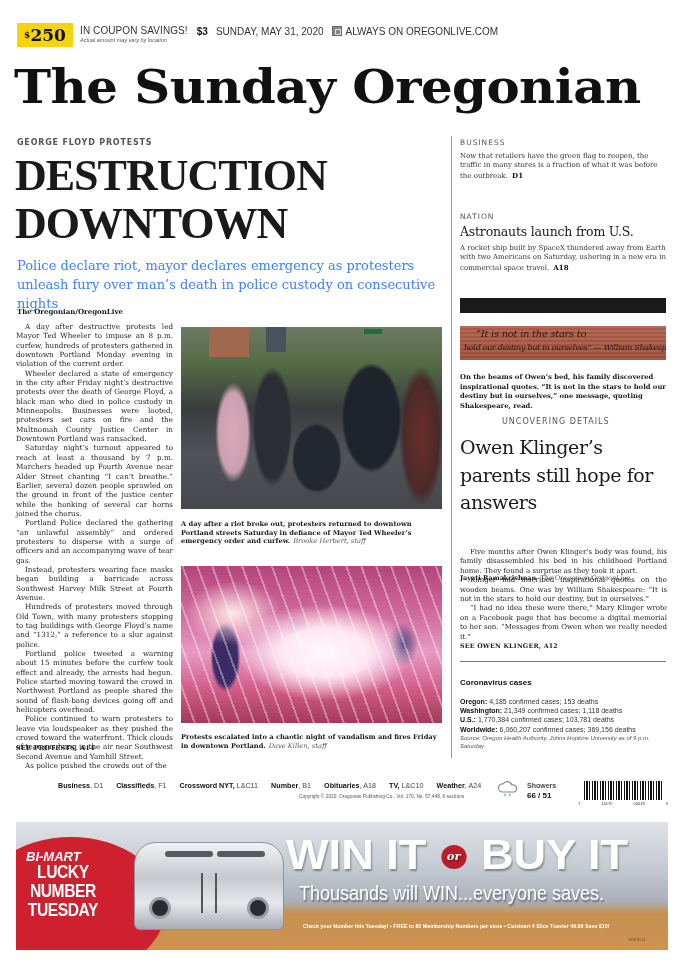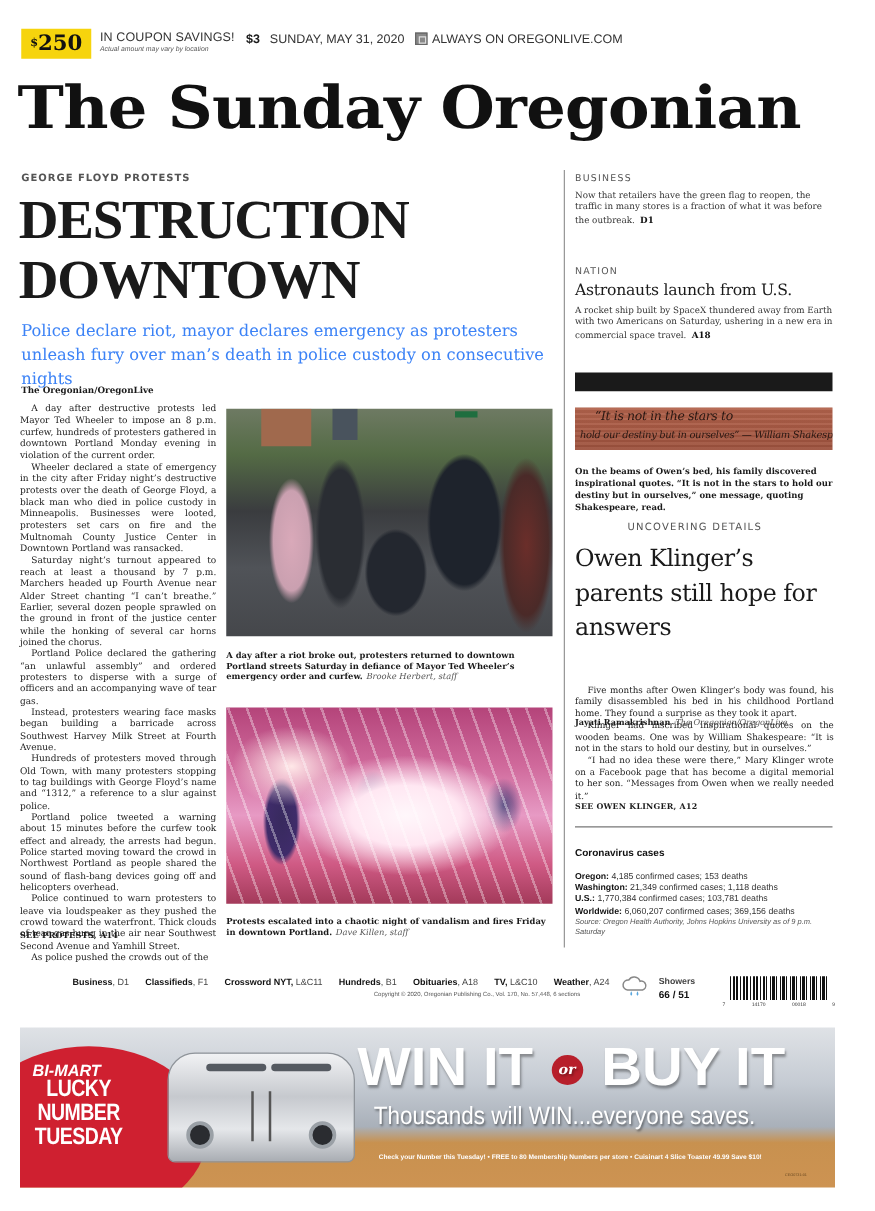--- a/index.html
+++ b/index.html
@@ -224,21 +224,21 @@
     <div><b>U.S.:</b> <span>1,770,384 confirmed cases; 103,781 deaths</span></div>
     <div><b>Worldwide:</b> <span>6,060,207 confirmed cases; 369,156 deaths</span></div>
     <div class="covid-src">Source: Oregon Health Authority, Johns Hopkins University as of 9 p.m. Saturday</div>
   </div>
 </div>
 
 <div class="index">
   <span><b>Business</b>, <span>D1</span></span>
   <span><b>Classifieds</b>, <span>F1</span></span>
   <span><b>Crossword NYT,</b> <span>L&amp;C11</span></span>
-  <span><b>Hundreds</b>, <span>B1</span></span>
+  <span><b>Number</b>, <span>B1</span></span>
   <span><b>Obituaries</b>, <span>A18</span></span>
   <span><b>TV,</b> <span>L&amp;C10</span></span>
   <span><b>Weather</b>, <span>A24</span></span>
 </div>
 <div class="copyright">Copyright © 2020, Oregonian Publishing Co., Vol. 170, No. 57,448, 6 sections</div>
 
 <svg class="weather-icon" viewBox="0 0 22 22">
   <path d="M5 13 a4 4 0 0 1 1-8 a5 5 0 0 1 9 1 a3.5 3.5 0 0 1 2 7 z" fill="none" stroke="#888" stroke-width="1.2"></path>
   <path d="M8 14 q-1.5 2.5 0 3.5 q1.5 -1 0 -3.5z" fill="#5aa7de"></path>
   <path d="M13 14 q-1.5 2.5 0 3.5 q1.5 -1 0 -3.5z" fill="#5aa7de"></path>

